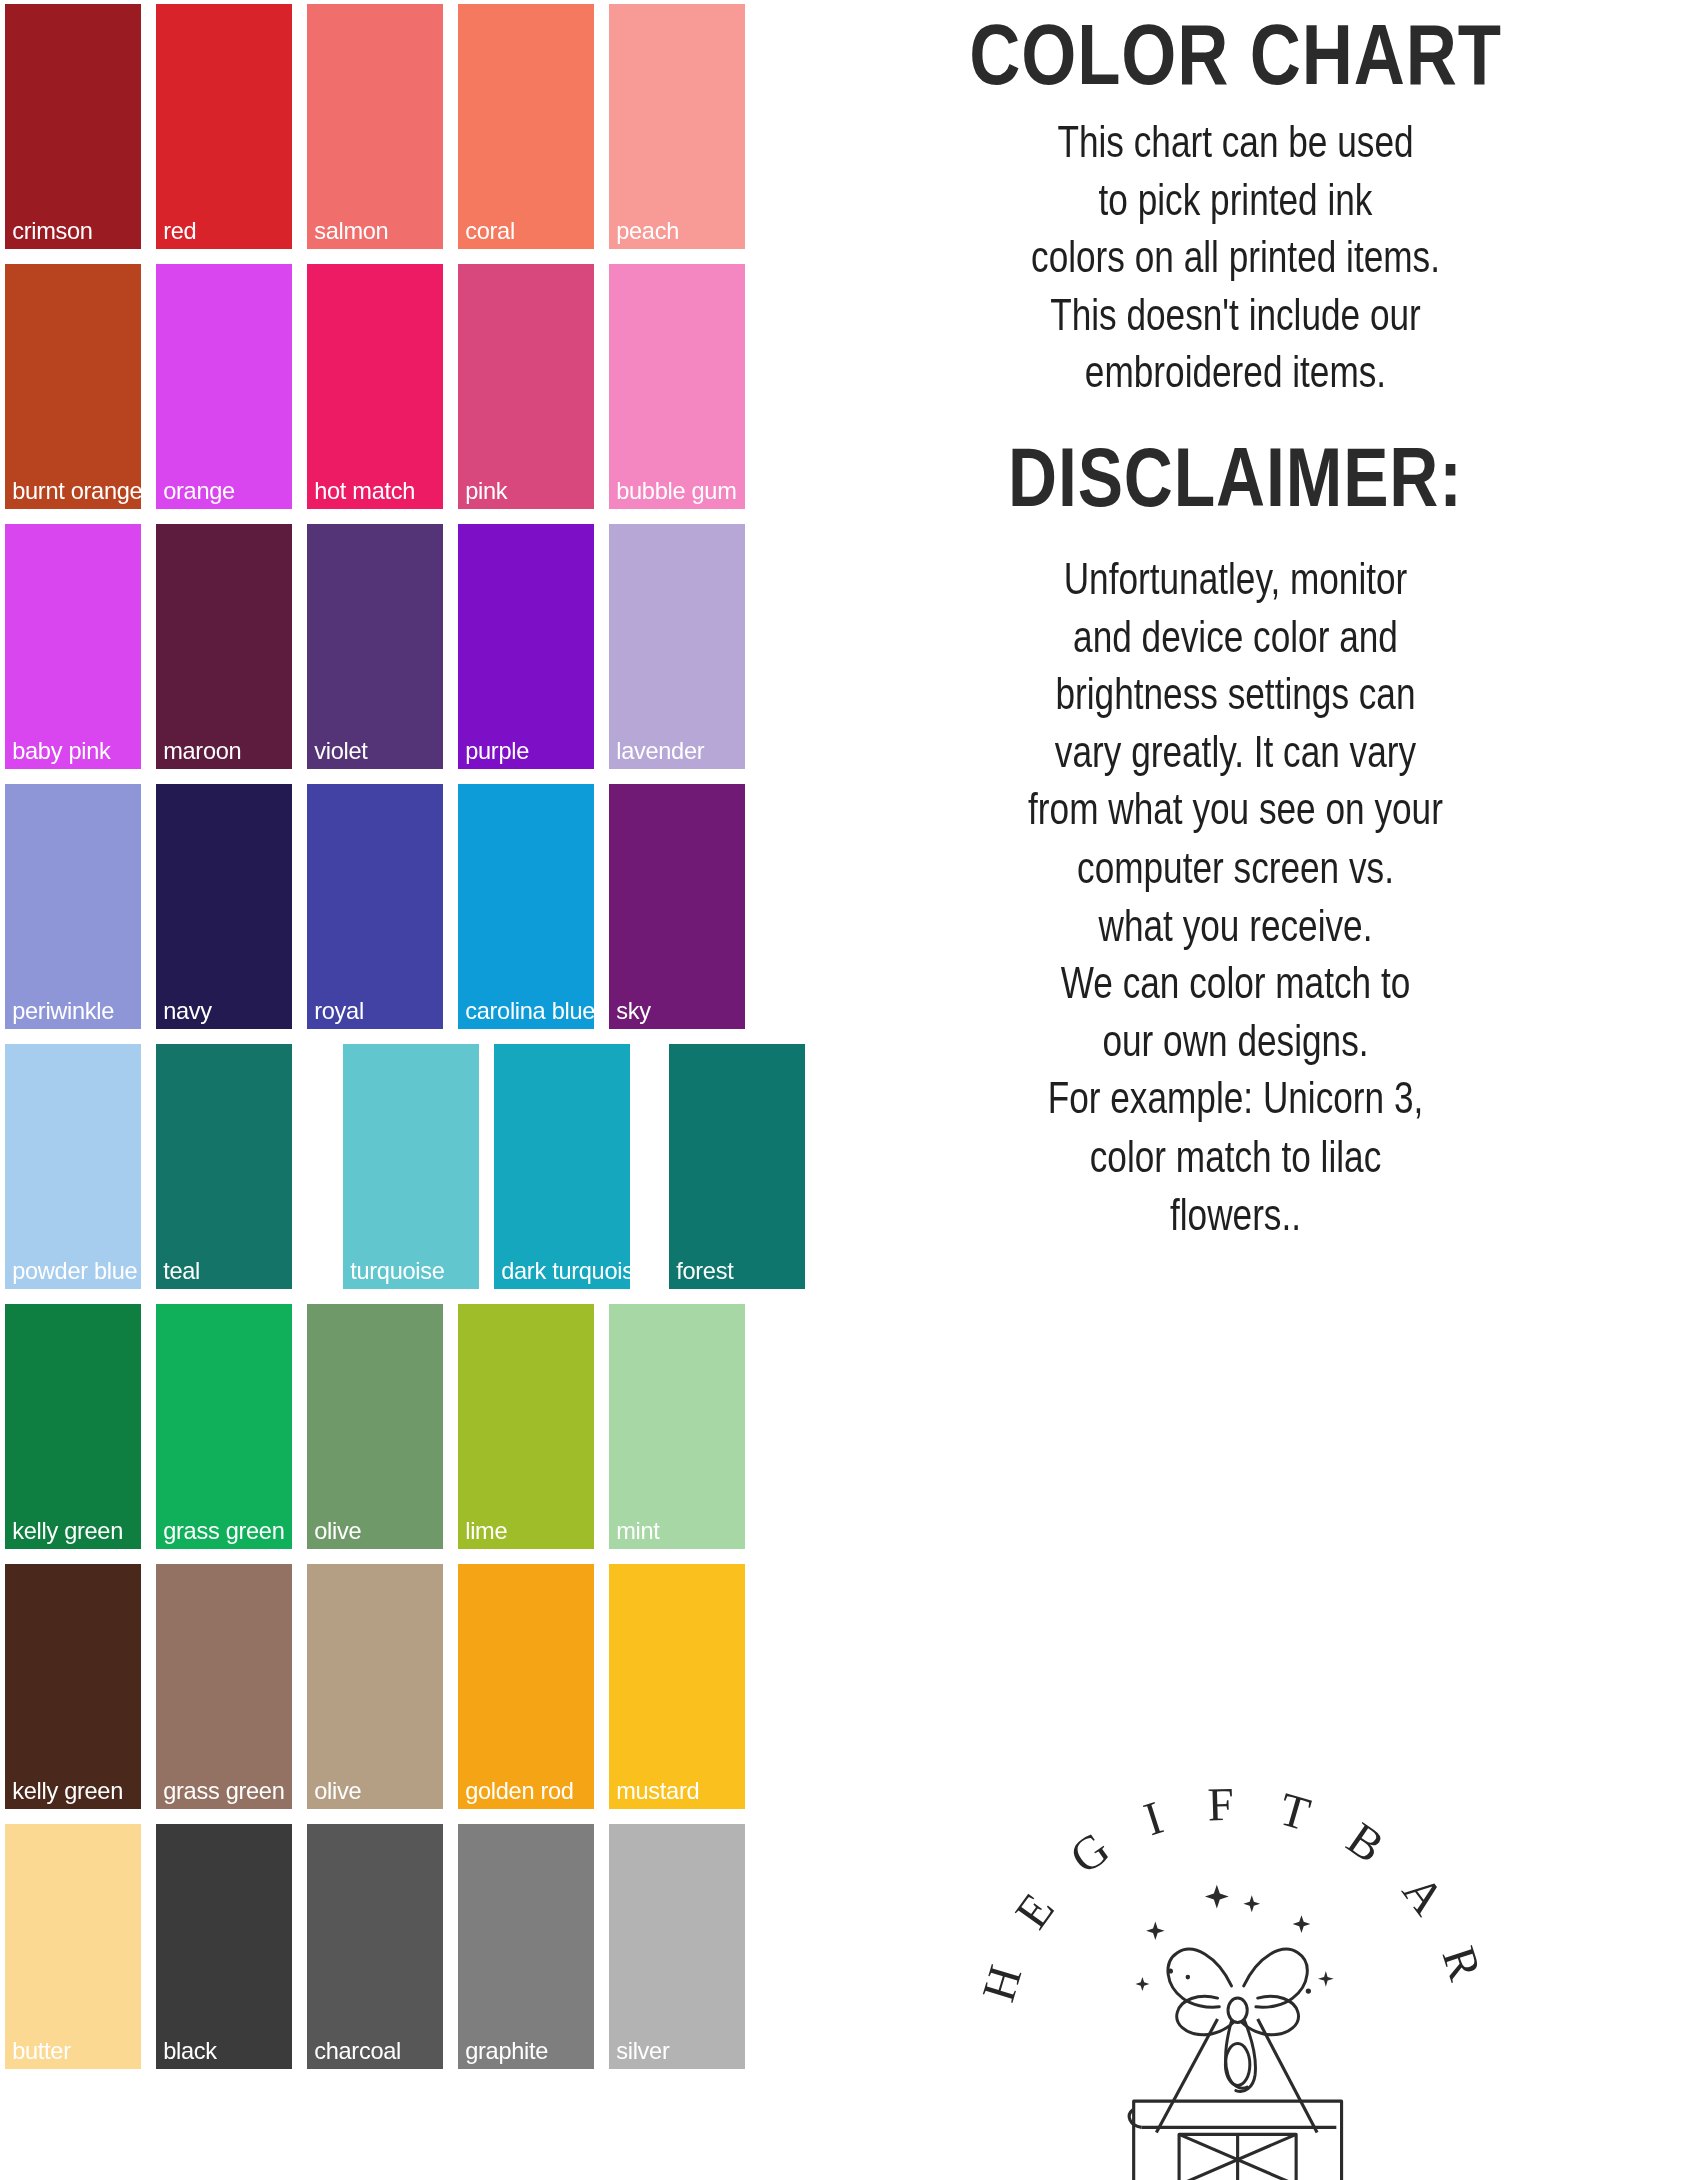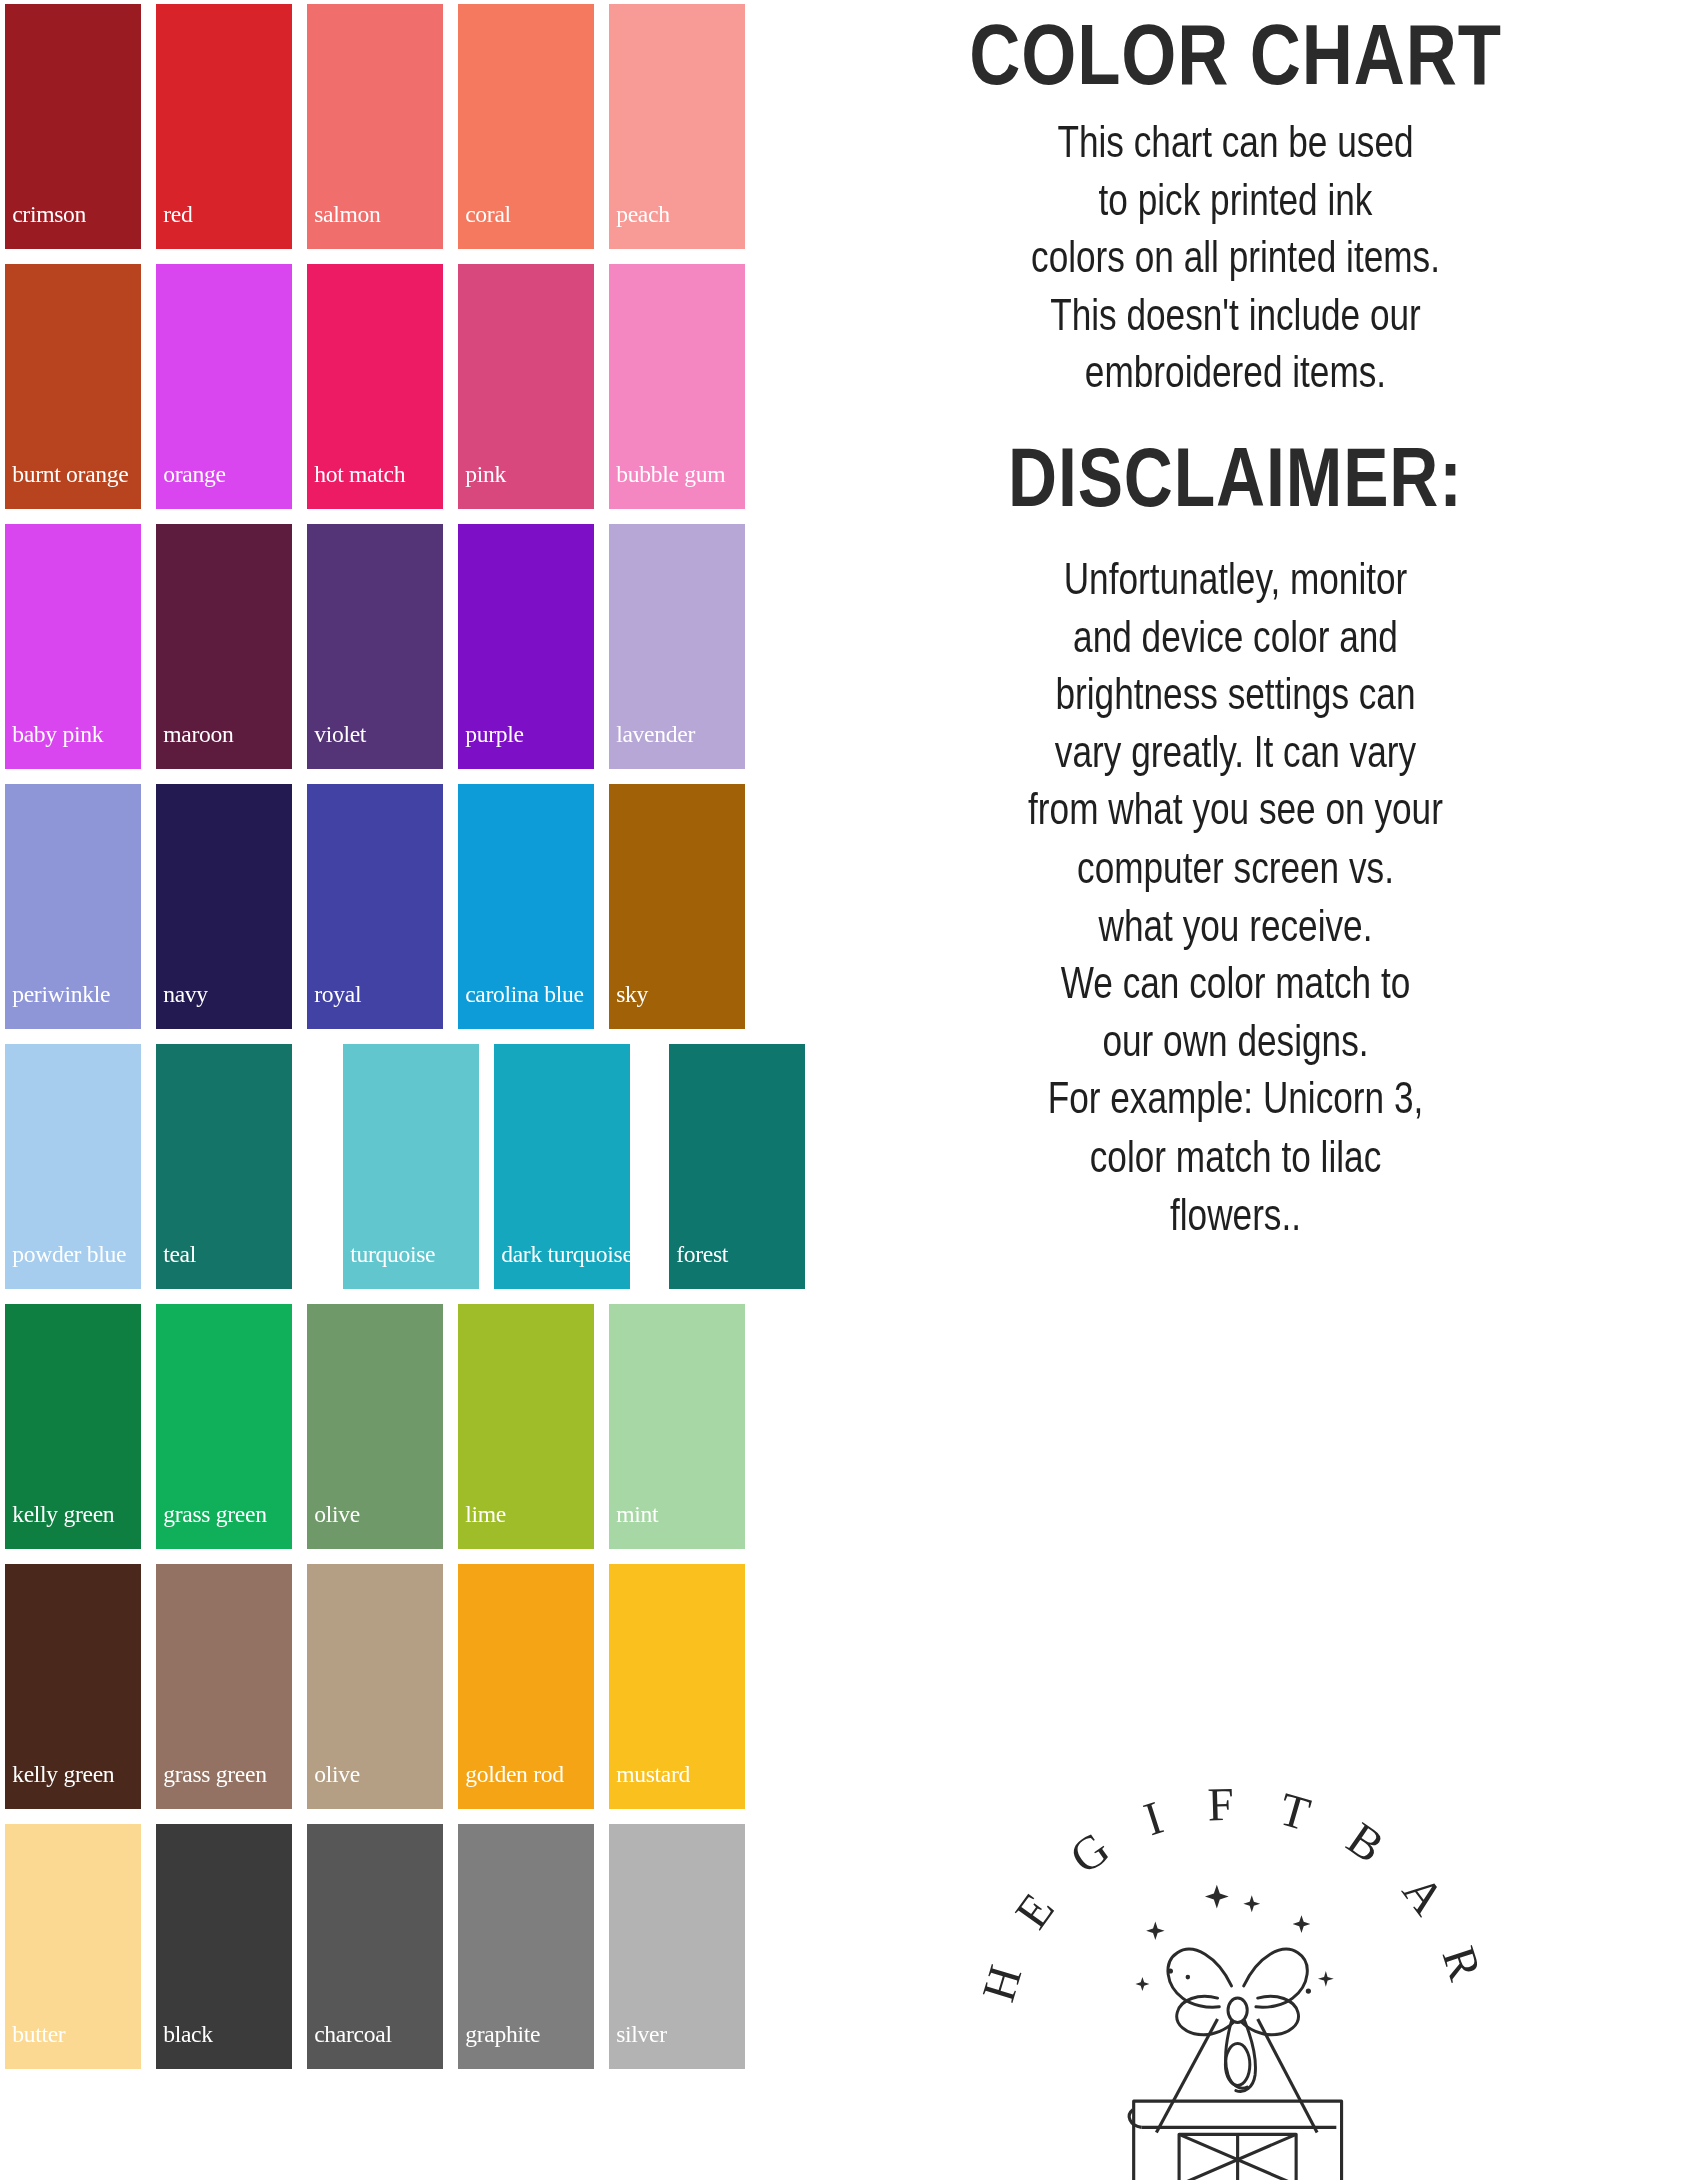--- a/index.html
+++ b/index.html
@@ -30,24 +30,24 @@
   }
   .swatch {
     width:136px;
     height:245px;
     position:relative;
     flex:0 0 136px;
   }
   .swatch-label {
     position:absolute;
     left:7px;
-    bottom:22px;
+    bottom:5px;
     color:#ffffff;
     font-size:23.6px;
-    font-family:Liberation Serif, serif;
+    font-family:Liberation Sans, sans-serif;
     font-weight:400;
     letter-spacing:-0.3px;
     white-space:nowrap;
     line-height:1;
   }
 
   
   #text-column {
     width:931px;
     padding:7px 19px 0 21px;
@@ -174,21 +174,21 @@
         </div>
         <div class="swatch" style="background: rgb(34, 26, 80);">
           <span class="swatch-label">navy</span>
         </div>
         <div class="swatch" style="background: rgb(66, 66, 165);">
           <span class="swatch-label">royal</span>
         </div>
         <div class="swatch" style="background: rgb(13, 156, 216);">
           <span class="swatch-label">carolina blue</span>
         </div>
-        <div class="swatch" style="background: #a16207;">
+        <div class="swatch" style="background: #701a75;">
           <span class="swatch-label">sky</span>
         </div>
       </div>
       <div class="swatch-row">
         <div class="swatch" style="background: rgb(166, 205, 238);">
           <span class="swatch-label">powder blue</span>
         </div>
         <div class="swatch" style="background: rgb(20, 116, 103);">
           <span class="swatch-label">teal</span>
         </div>

